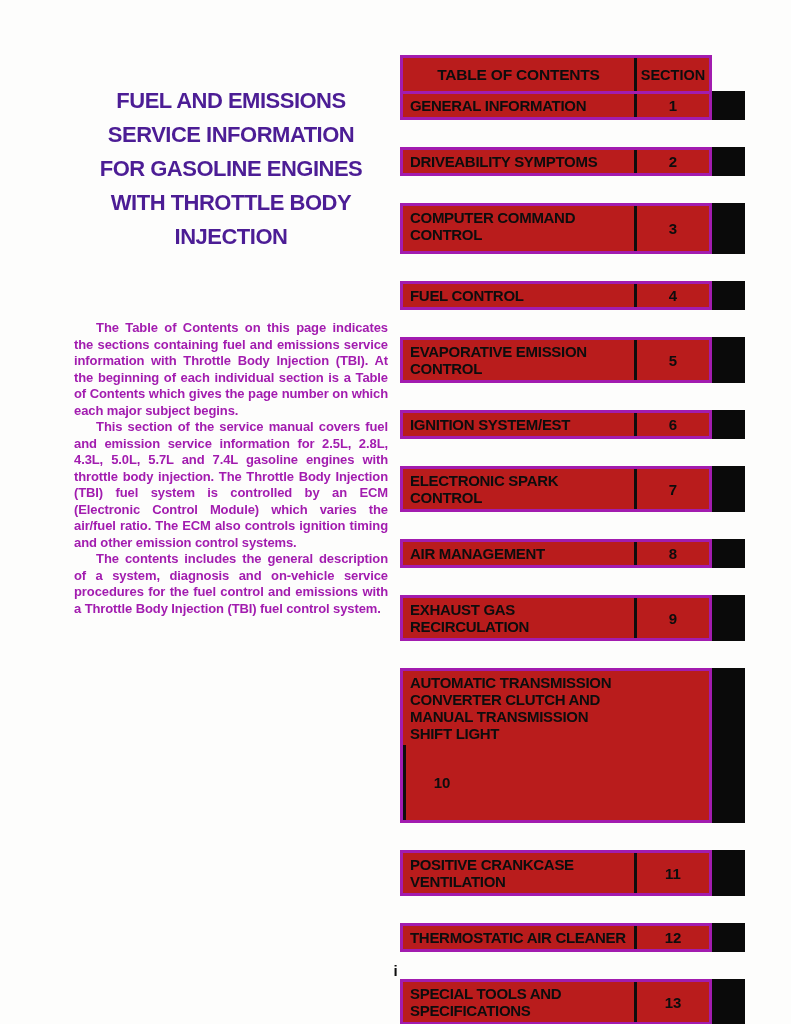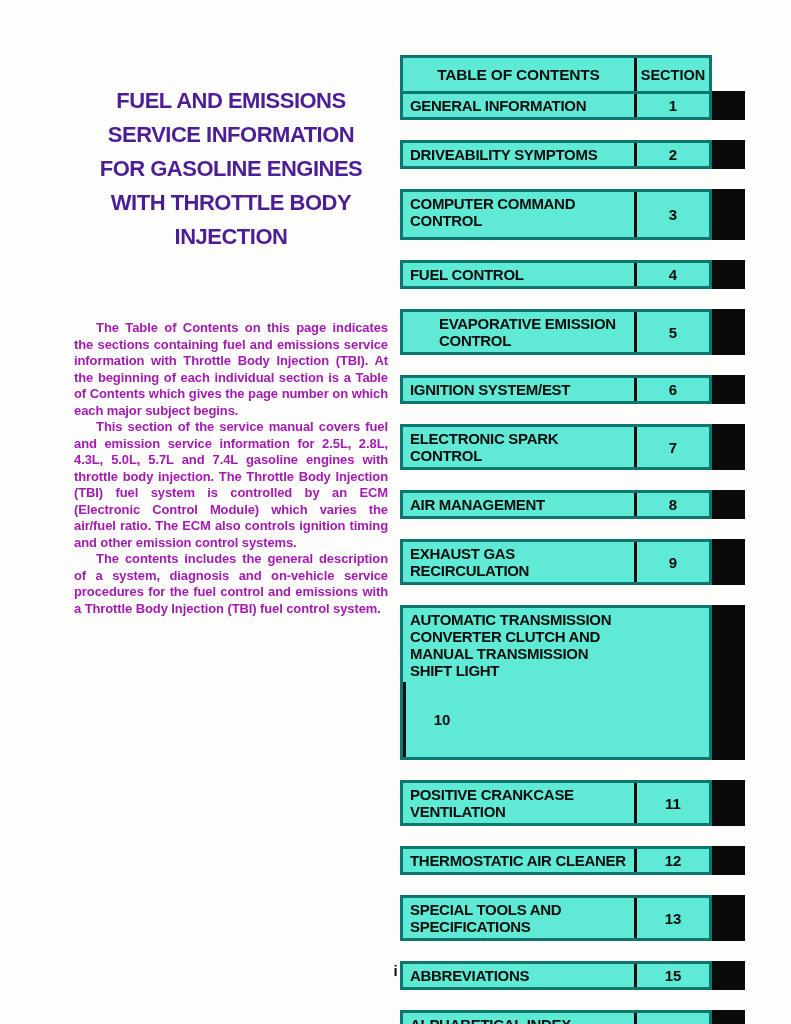--- a/index.html
+++ b/index.html
@@ -56,22 +56,22 @@
     width: 345px;
   }
   .toc-row {
     display: flex;
     align-items: stretch;
   }
   .row-box {
     flex: 1 1 auto;
     display: flex;
     align-items: stretch;
-    border: 3px solid #0f766e;
-    background: #5eead4;
+    border: 3px solid #a21caf;
+    background: #b91c1c;
     box-sizing: border-box;
   }
   .cell {
     box-sizing: border-box;
   }
   .cell.label {
     flex: 1 1 auto;
     padding: 3px 4px 3px 7px;
     font-size: 15px;
     line-height: 17px;
@@ -110,31 +110,31 @@
     text-align: center;
     padding: 4px 0;
     font-size: 15.5px;
     letter-spacing: -0.2px;
   }
   .toc-header .cell.section {
     font-size: 14.5px;
   }
 
   #toc-rows .toc-row {
-    margin-top: 20px;
+    margin-top: 27px;
   }
   #toc-rows .toc-row:first-child {
     margin-top: -3px; 
   }
   #toc-rows .toc-row .row-box {
     min-height: 23px;
   }
   
   #toc-rows .toc-row:nth-child(3) .row-box  { min-height: 51px; }
-  #toc-rows .toc-row:nth-child(5) .row-box  { min-height: 36px; padding-left: 29px; }
+  #toc-rows .toc-row:nth-child(5) .row-box  { min-height: 36px; }
   #toc-rows .toc-row:nth-child(9) .row-box  { min-height: 35px; }
   #toc-rows .toc-row:nth-child(10) .row-box { min-height: 78px; flex-direction: column; }
   #toc-rows .toc-row:nth-child(11) .row-box { min-height: 40px; }
   #toc-rows .toc-row:nth-child(13) .row-box { min-height: 38px; }
 
   
   .page-number {
     position: absolute;
     left: 0;
     right: 0;

